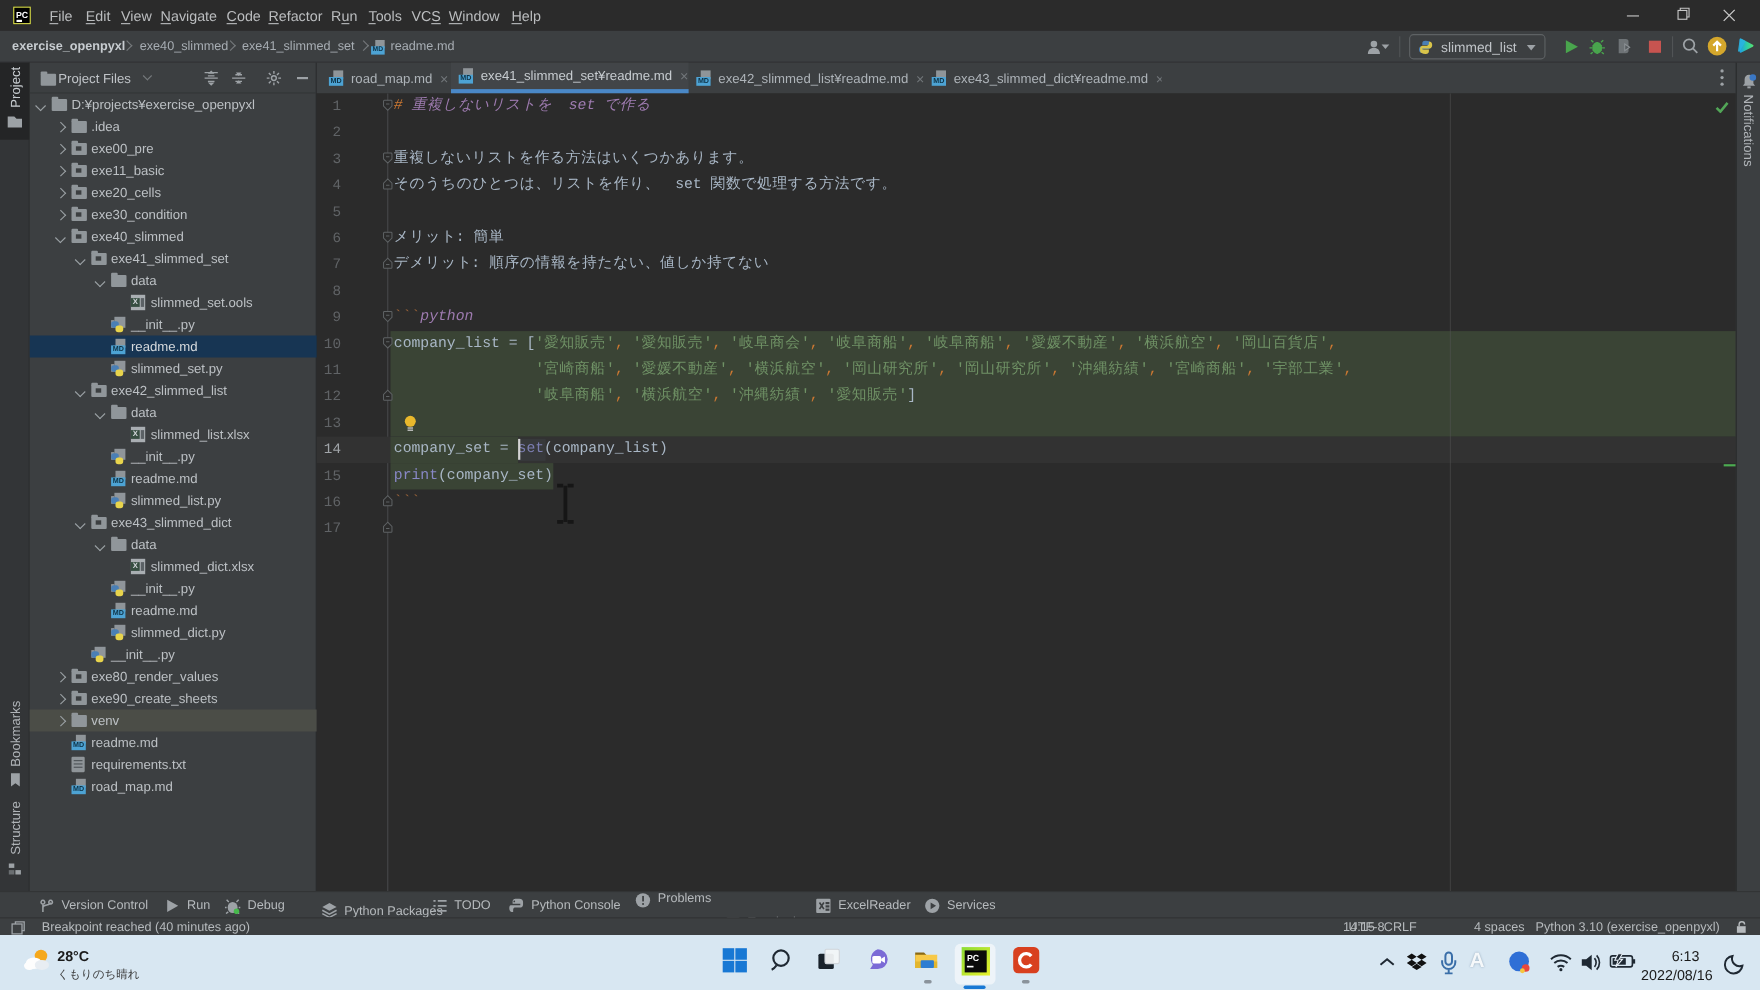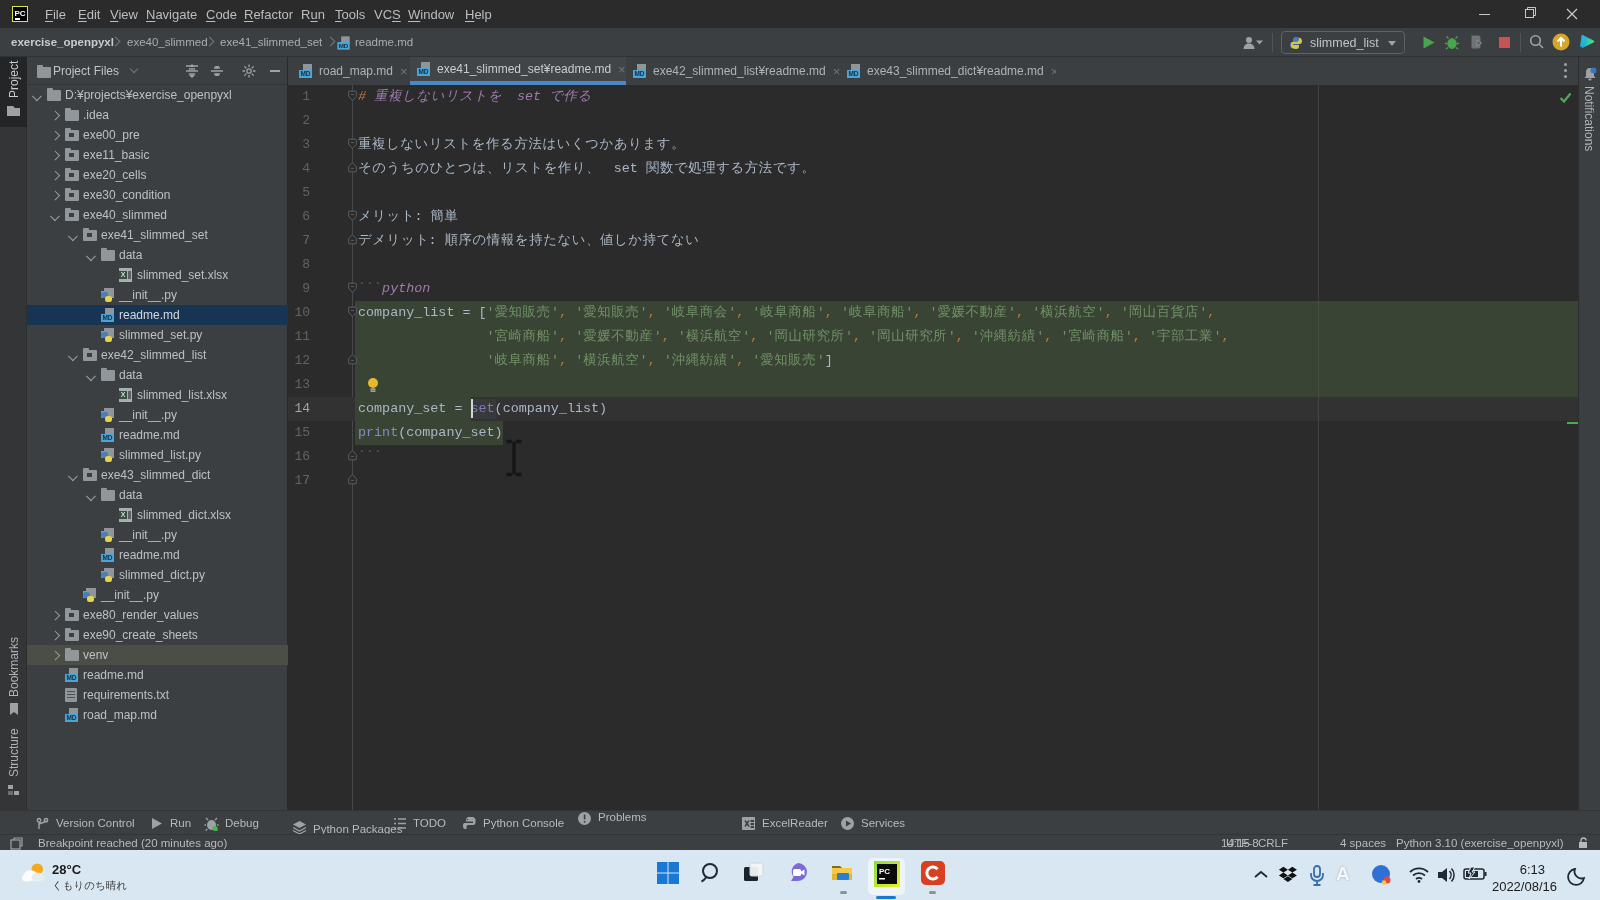--- a/index.html
+++ b/index.html
@@ -284,21 +284,21 @@
           <span class="tchev cD" style="left:61px;top:8px"></span>
           <span class="ticon" style="left:74px">
             <div class="fold"></div>
           </span>
           <span style="position:absolute;left:92px;color:#bcc0c4">data</span>
         </div>
 <div class="trow" style="left:0;top:180px">
           <span class="ticon" style="left:92px">
             <div class="xlic"></div>
           </span>
-          <span style="position:absolute;left:110px;color:#bcc0c4">slimmed_set.xlsx</span>
+          <span style="position:absolute;left:110px;color:#bcc0c4">slimmed_set.ools</span>
         </div>
 <div class="trow" style="left:0;top:200px">
           <span class="ticon" style="left:74px">
             <div class="pyic">
               <i></i>
             </div>
           </span>
           <span style="position:absolute;left:92px;color:#bcc0c4">__init__.py</span>
         </div>
 <div class="selrow" style="top:220px"></div>
@@ -644,21 +644,21 @@
           <path d="M6 4.5 l5 3 -5 3z" fill="#3c3f41"></path>
         </svg>
         <span>Services</span>
       </div>
     </div>
   <div id="statusbar">
     <svg style="position:absolute;left:10px;top:2px" width="13" height="13">
         <rect x="1" y="3" width="9" height="9" fill="none" stroke="#9da2a6" stroke-width="1.2"></rect>
         <path d="M4 3v-2h8v8h-2" fill="none" stroke="#9da2a6" stroke-width="1.2"></path>
       </svg>
-    <div style="position:absolute;left:38px;top:0;line-height:16px">Breakpoint reached (20 minutes ago)</div>
+    <div style="position:absolute;left:38px;top:0;line-height:16px">Breakpoint reached (40 minutes ago)</div>
     <div style="position:absolute;left:1221px;top:0;line-height:16px">14:15</div>
     <div style="position:absolute;left:1258px;top:0;line-height:16px">CRLF</div>
     <div style="position:absolute;left:1226px;top:0;line-height:16px">UTF-8</div>
     <div style="position:absolute;left:1340px;top:0;line-height:16px">4 spaces</div>
     <div style="position:absolute;left:1396px;top:0;line-height:16px">Python 3.10 (exercise_openpyxl)</div>
     <svg style="position:absolute;left:1577px;top:2px" width="12" height="12">
         <rect x="2" y="5" width="8" height="6" fill="#b6babd"></rect>
         <path d="M4 5V3.5a2.5 2.5 0 0 1 5 0" fill="none" stroke="#b6babd" stroke-width="1.3"></path>
       </svg>
   </div>

